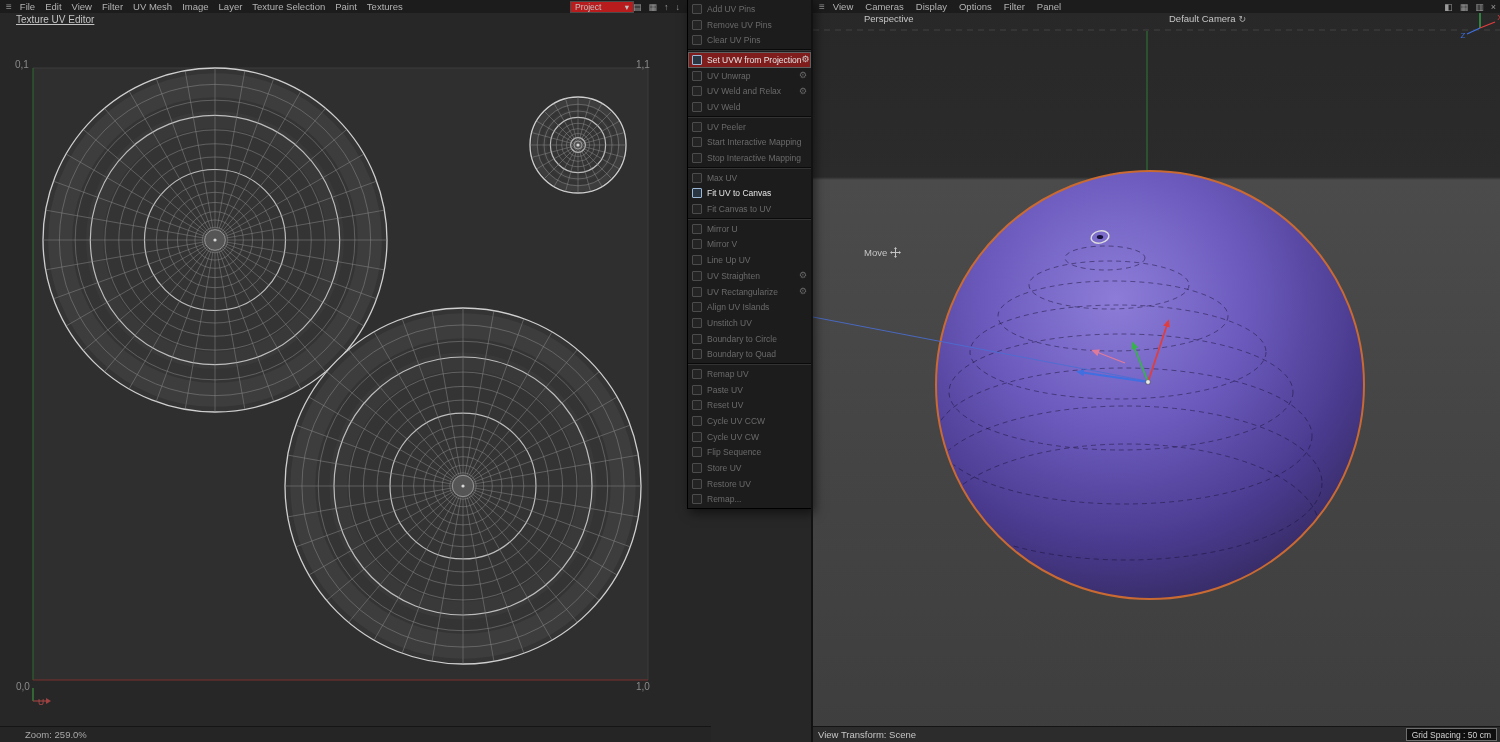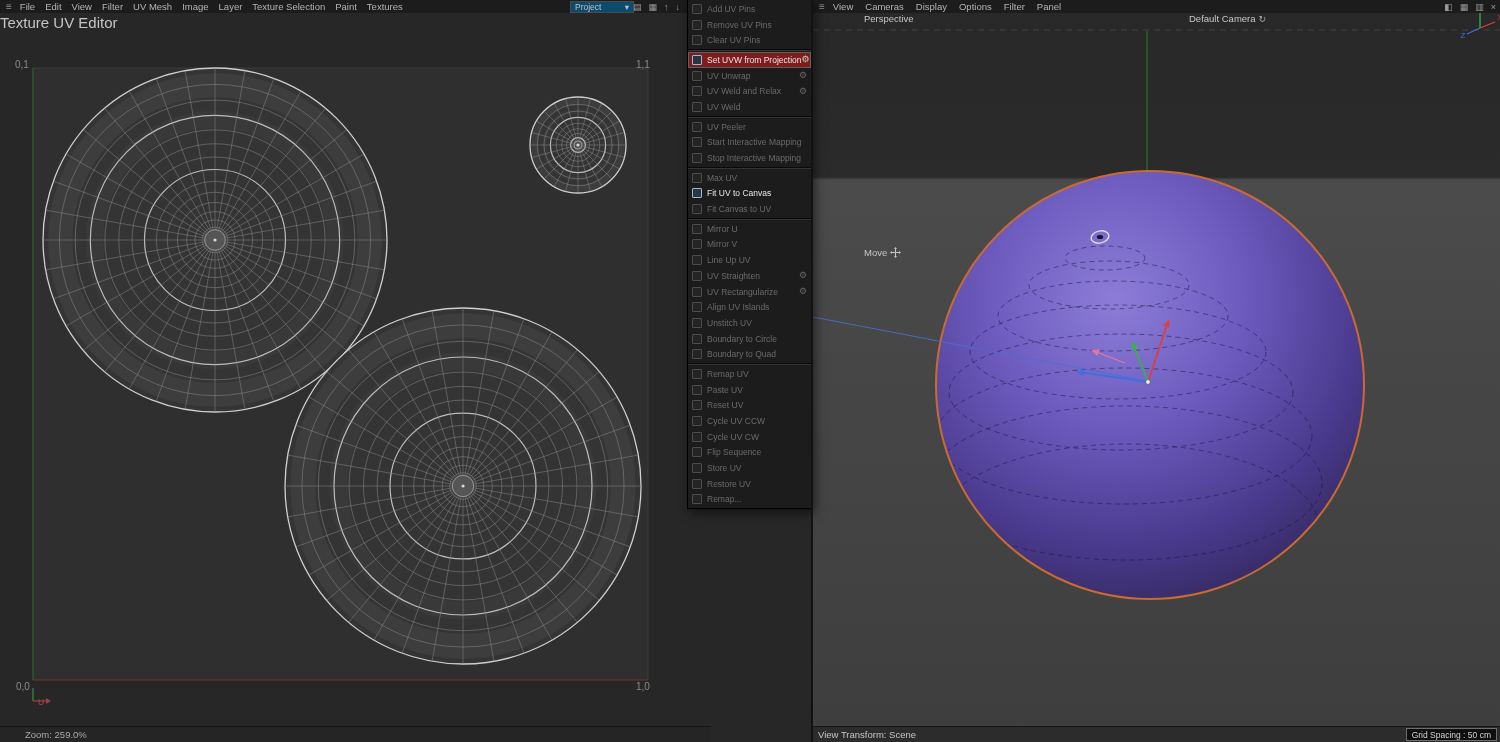--- a/index.html
+++ b/index.html
@@ -11,28 +11,28 @@
   .pane{position:absolute;top:0;height:742px;overflow:hidden;}
   #left-pane{left:0;width:811px;background:#272727;}
   #splitter{position:absolute;left:811px;top:0;width:2px;height:742px;background:#121212;z-index:30;}
   #right-pane{left:813px;width:687px;
     background:linear-gradient(#282828 0px,#2b2b2b 177px,#4b4b4b 180px,#454545 420px,#3e3e3e 742px);}
 
   .menubar{position:relative;z-index:8;height:13px;display:flex;align-items:center;gap:10px;
     padding:0 6px;background:#1c1c1c;font-size:9.5px;color:#b3b3b3;white-space:nowrap;}
   .menu-item{cursor:default;}
   .hamburger{font-size:10px;color:#8f8f8f;margin-right:-2px;}
-  .proj{position:absolute;left:570px;top:1px;width:54px;height:10px;background:#0c4a6e;
+  .proj{position:absolute;left:570px;top:1px;width:54px;height:10px;background:#b91c1c;
     border:1px solid #4a4a4a;font-size:8.5px;display:flex;align-items:center;
     justify-content:space-between;padding:0 4px;color:#c0c0c0;}
   .mb-icons{position:absolute;left:633px;top:0;height:13px;display:flex;align-items:center;
     gap:7px;font-size:9px;color:#9a9a9a;}
   #right-pane .mb-icons{left:auto;right:4px;}
 
-  .pane-title{position:absolute;top:14px;left:0;font-size:15px;color:#c4c4c4;z-index:7;}
+  .pane-title{position:absolute;top:14px;left:16px;font-size:10px;color:#c4c4c4;z-index:7;text-decoration:underline;}
 
   svg.layer{position:absolute;left:0;top:0;z-index:1;}
 
   .corner{position:absolute;font-size:10px;color:#8a8a8a;z-index:3;}
   #uv-ulabel{position:absolute;left:38px;top:697px;font-size:8.5px;color:#b04949;z-index:3;}
 
   .statusbar{position:absolute;left:0;bottom:0;height:16px;background:#252525;
     border-top:1px solid #151515;z-index:10;font-size:9.5px;color:#a8a8a8;
     display:flex;align-items:center;}
   #left-pane .statusbar{width:711px;padding-left:25px;box-sizing:border-box;}
@@ -48,21 +48,21 @@
   .uv-row.on{color:#e4e4e4;}
   .uv-row.hl{background:#7f1d1d;outline:1px solid #606060;outline-offset:-1px;}
   .uv-ic{width:8px;height:8px;border:1px solid #4c4c4c;margin-right:5px;flex:none;border-radius:1px;background:#242424;}
   .uv-row.on .uv-ic{border-color:#9db8d6;background:#2a3542;}
   .uv-gear{margin-left:auto;color:#666;font-size:9px;line-height:9px;}
   .uv-row.on .uv-gear{color:#c8c8c8;}
   .uv-div{height:1px;background:#0a0a0a;border-bottom:1px solid #333;margin:1px 0;}
 
   .vp-label{position:absolute;font-size:9.5px;color:#c6c6c6;z-index:6;display:flex;align-items:center;gap:3px;padding-left:46px;}
   #perspective-label{left:5px;top:13px;}
-  #camera-label{left:310px;top:13px;margin-left:20px;}
+  #camera-label{left:310px;top:13px;}
   #move-label{left:5px;top:247px;}
   .cam-ic{font-size:9px;color:#aaa;}
 </style>
 </head>
 <body>
 
 <div id="left-pane" class="pane">
   <div class="menubar">
     <span class="hamburger">≡</span>
     <span id="left-menu" style="display:flex;gap:10px;">

